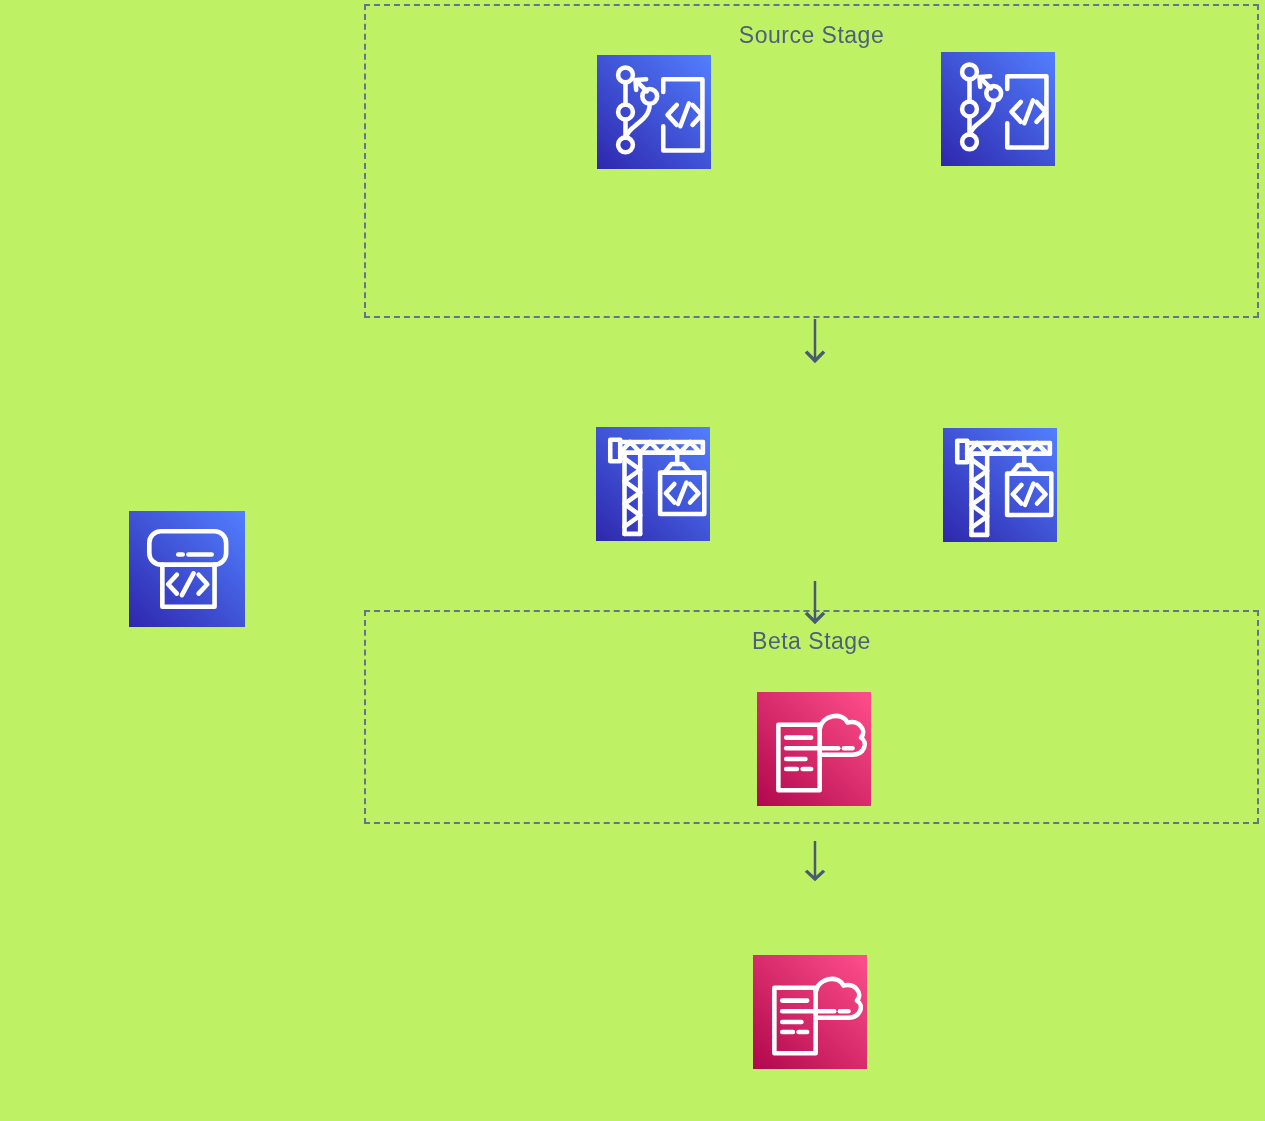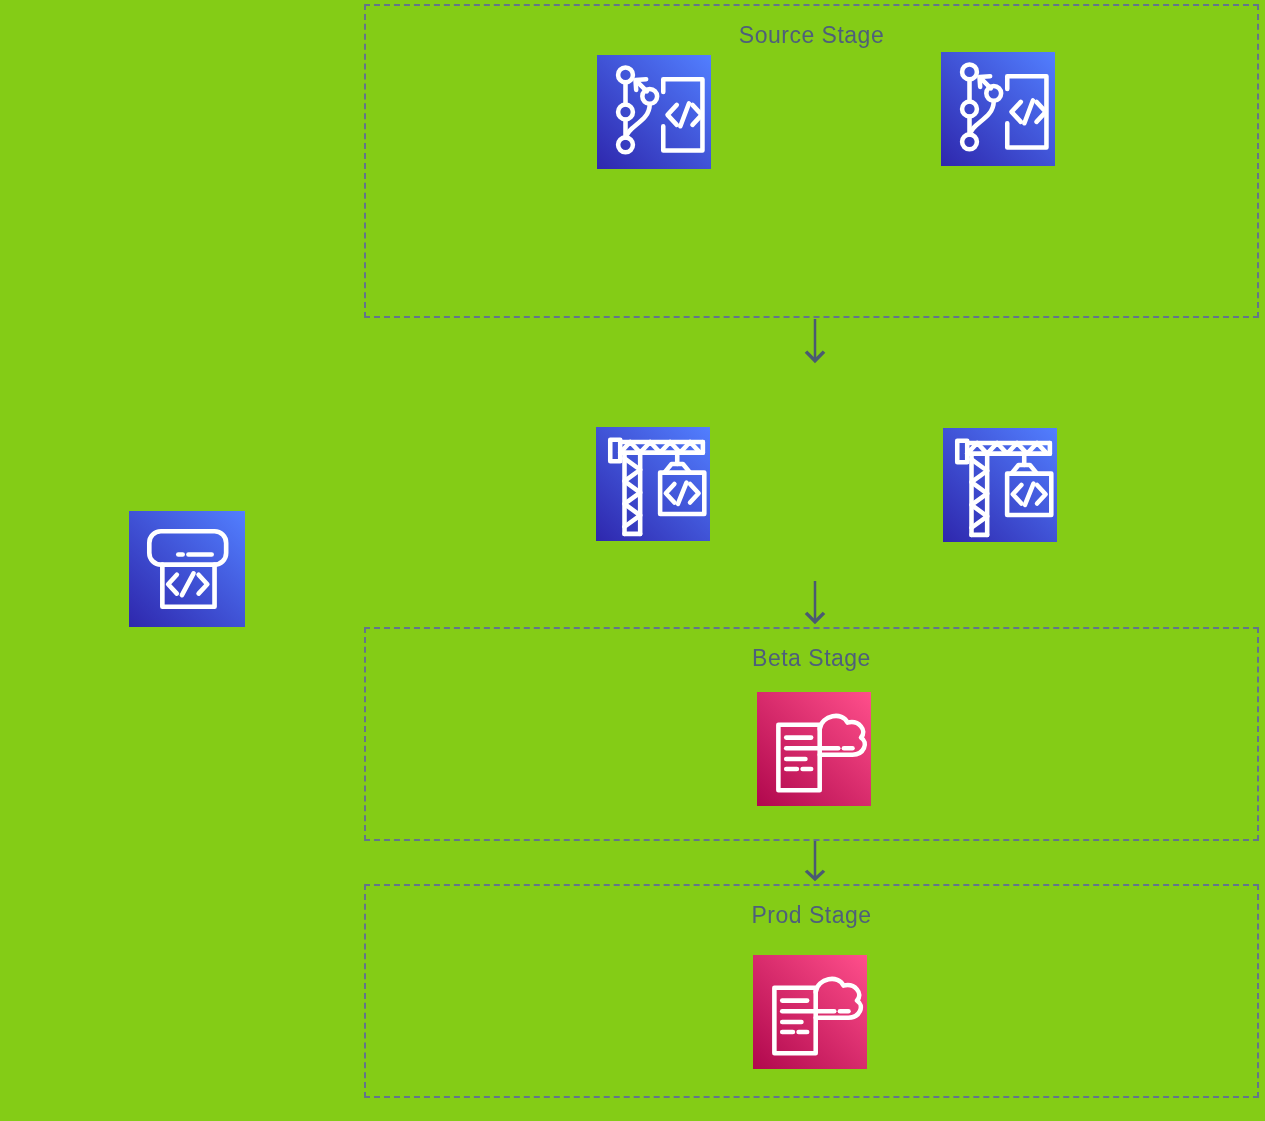--- a/index.html
+++ b/index.html
@@ -1,33 +1,33 @@
 <!DOCTYPE html>
 <html><head>
 <meta charset="utf-8">
 <style>
   html,body{margin:0;padding:0;background:#000;}
   .canvas{
     position:relative;
     width:1265px;height:1121px;
-    background:#84cc16;
+    background:#bef264;
     font-family:"Liberation Sans", sans-serif;
     overflow:hidden;
   }
   .stage-box{
     position:absolute;
     left:364px;
     width:895px;
     border:2px dashed #64748b;
     box-sizing:border-box;
     text-align:center;
   }
   .box-source{top:4px;height:314px;}
   .box-build{top:366px;height:214px;}
-  .box-beta{top:627px;height:214px;}
+  .box-beta{top:610px;height:214px;}
   .box-prod{top:884px;height:214px;}
   .stage-title{
     margin-top:16px;
     font-size:23px;
     font-weight:400;
     letter-spacing:0.5px;
     color:#4e5f7b;
   }
   .aws-icon{
     position:absolute;
@@ -54,23 +54,20 @@
 <body>
 
 <div class="canvas">
 
   <div class="stage-box box-source">
     <div class="stage-title">Source Stage</div>
   </div>
   <div class="stage-box box-beta">
     <div class="stage-title">Beta Stage</div>
   </div>
-  <div class="stage-box box-prod">
-    <div class="stage-title">Prod Stage</div>
-  </div>
 
   <div class="flow-arrow arrow-1">
     <svg viewBox="0 0 24 48" preserveAspectRatio="none">
       <line x1="12" y1="0" x2="12" y2="43" stroke="#4a5a72" stroke-width="2.5"></line>
       <polyline points="3,34 12,43.5 21,34" fill="none" stroke="#4a5a72" stroke-width="3.5"></polyline>
     </svg>
   </div>
   <div class="flow-arrow arrow-2">
     <svg viewBox="0 0 24 48" preserveAspectRatio="none">
       <line x1="12" y1="0" x2="12" y2="43" stroke="#4a5a72" stroke-width="2.5"></line>

